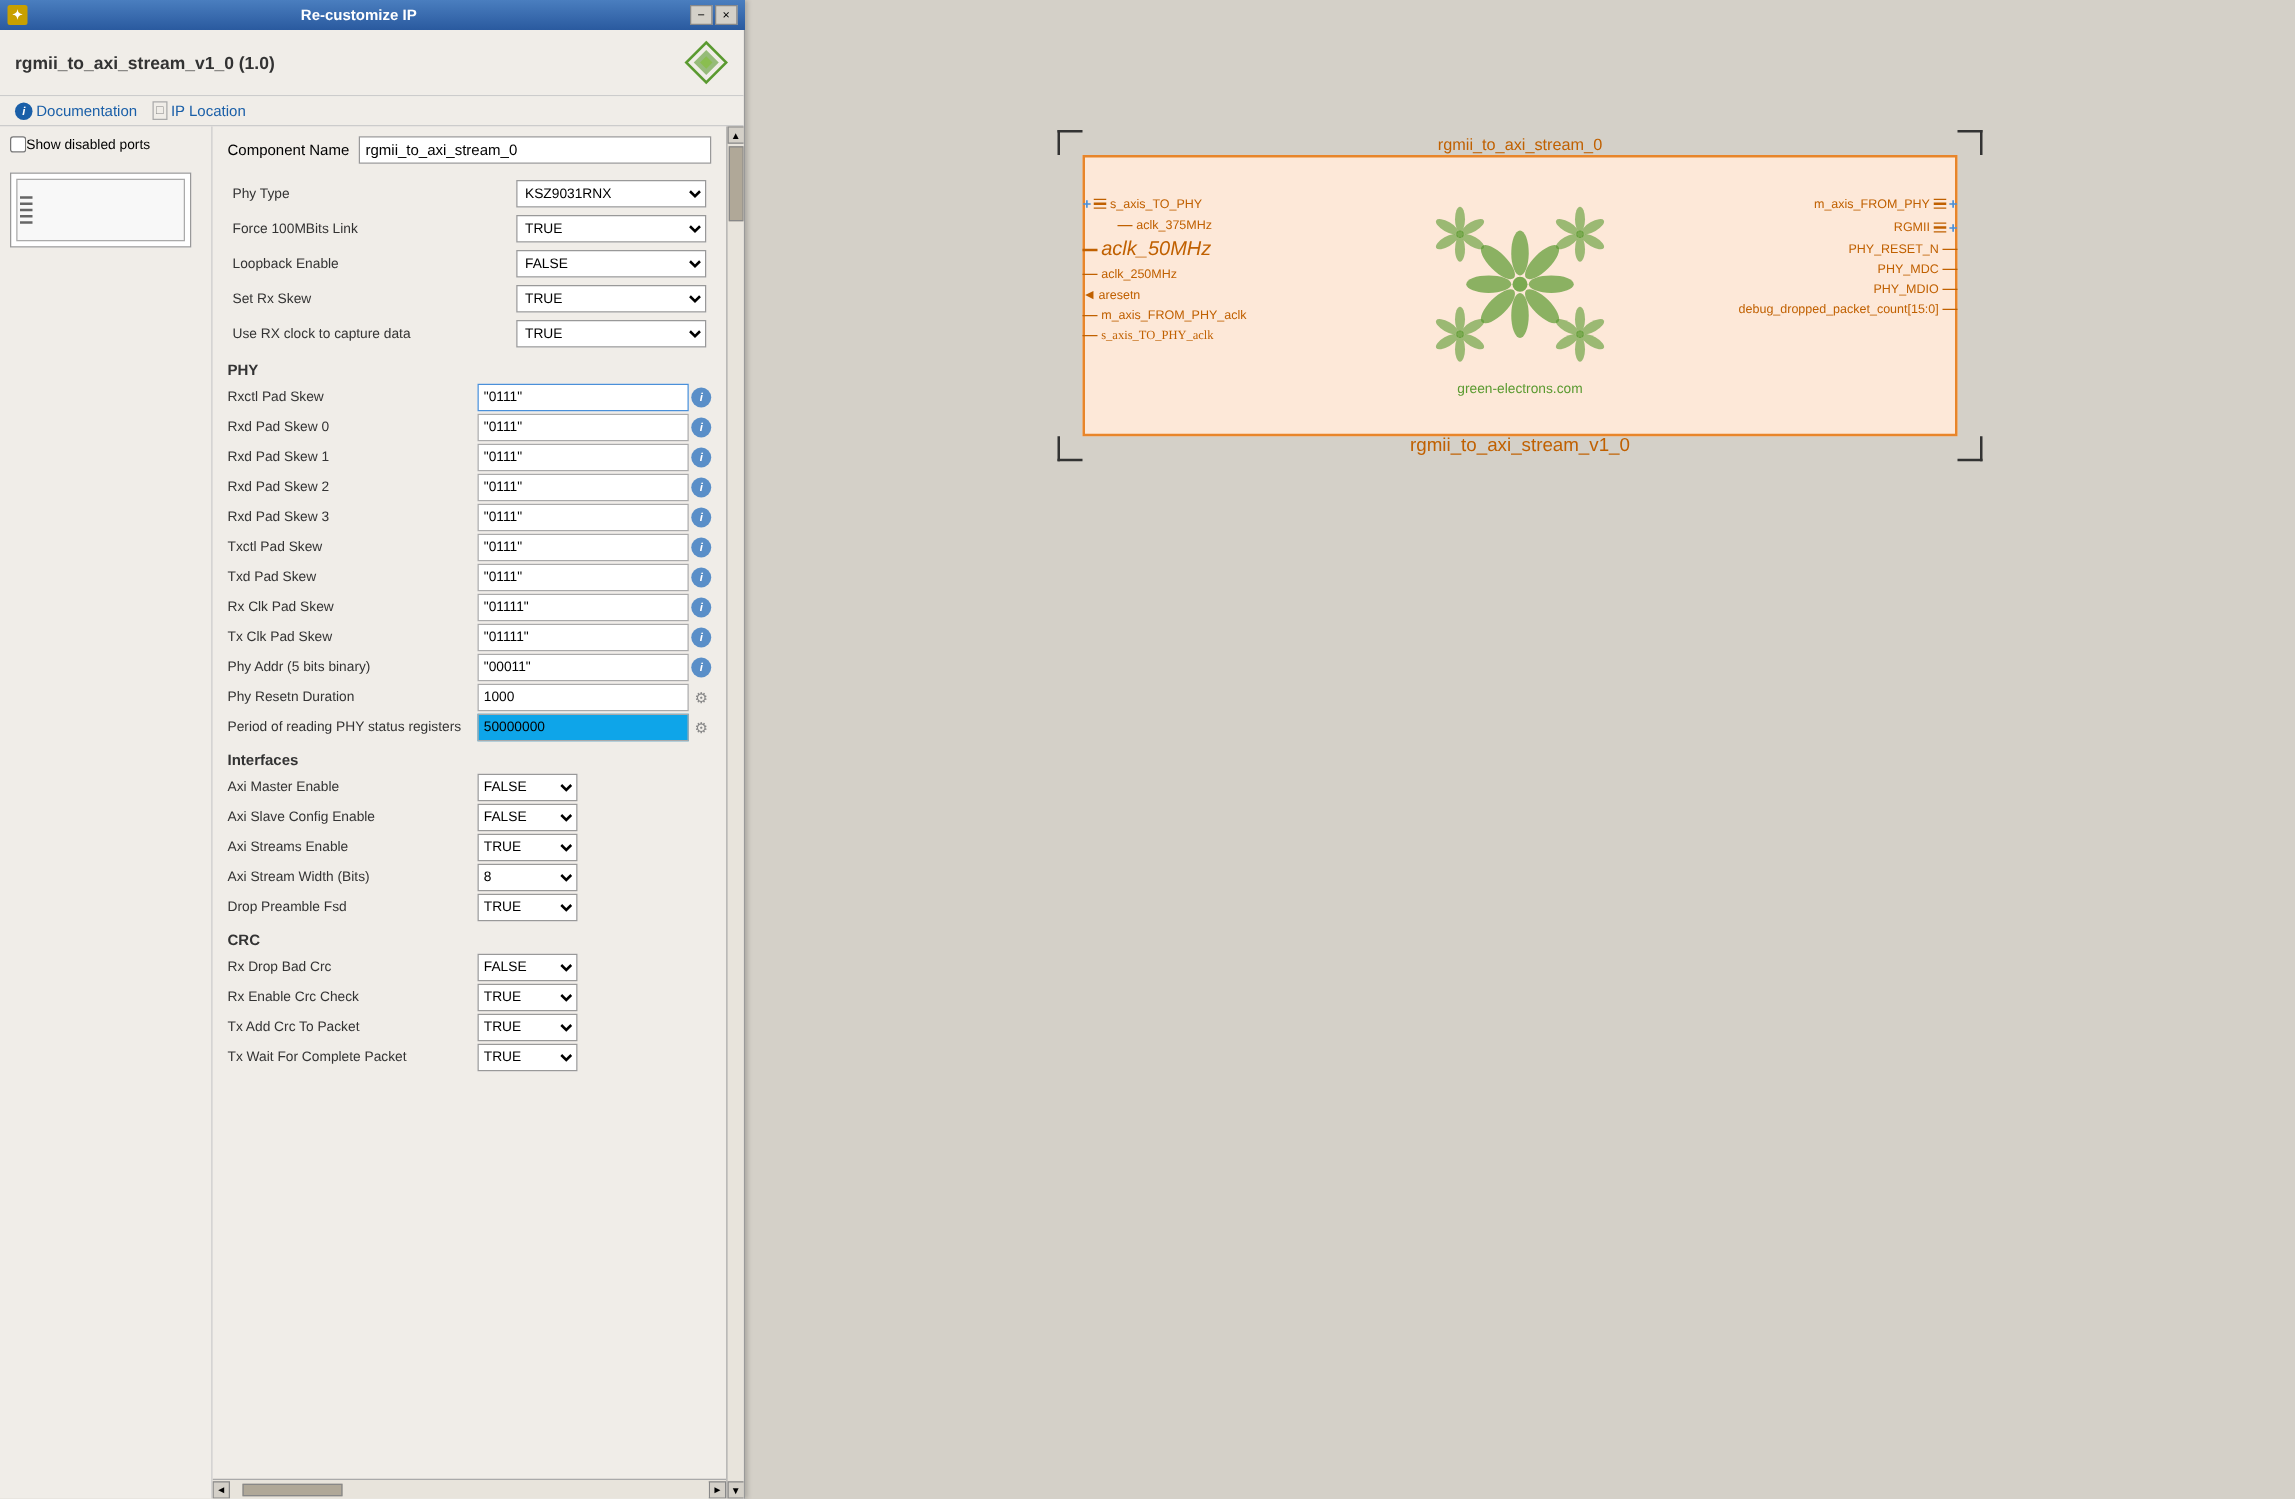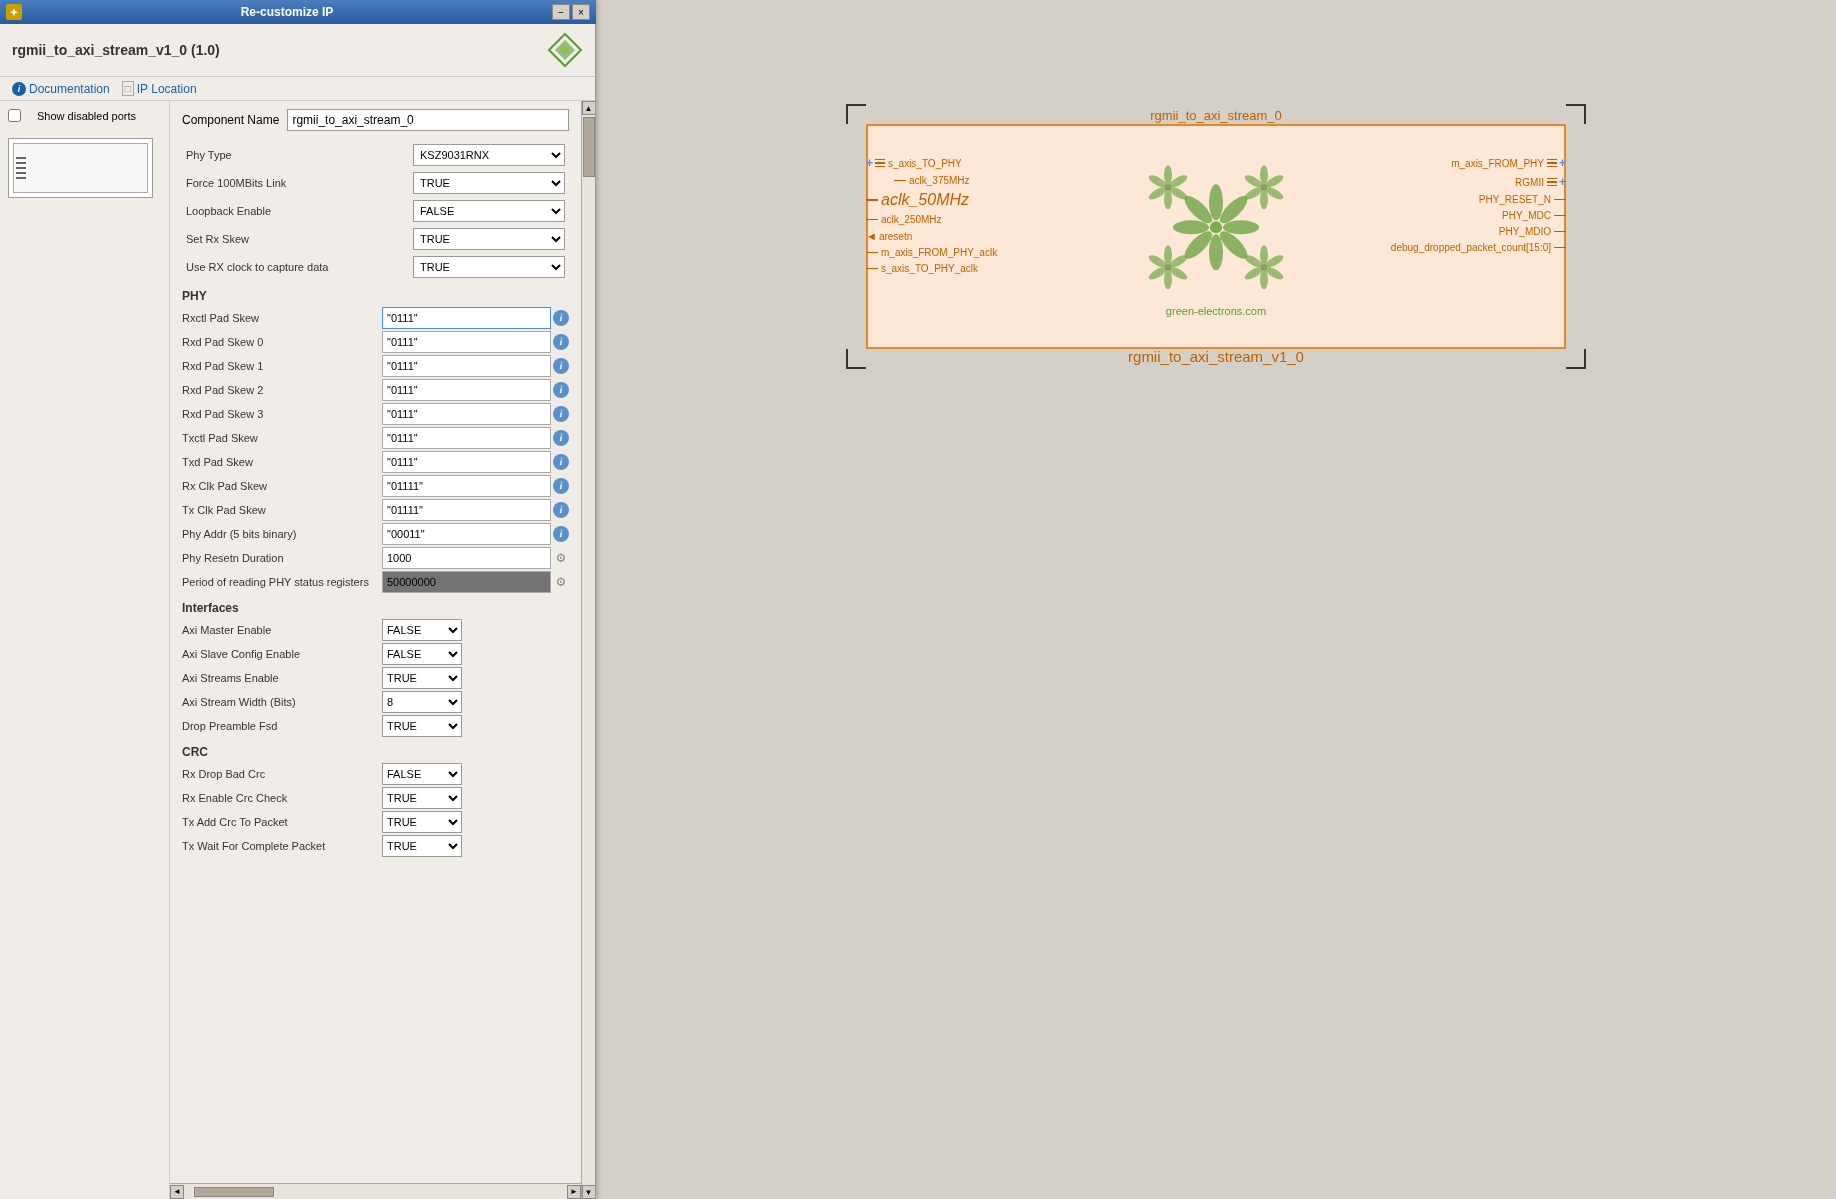--- a/index.html
+++ b/index.html
@@ -101,21 +101,21 @@
       flex: 1;
       overflow: hidden;
     }
 
     .left-sidebar {
       width: 170px;
       padding: 8px;
       border-right: 1px solid #ccc;
     }
     .show-disabled-checkbox {
-      display: flex; align-items: flex-end; gap: 16px; font-size: 11px;
+      display: flex; align-items: flex-end; gap: 0; font-size: 11px;
     }
 
     .sidebar-preview {
       margin-top: 16px;
       border: 1px solid #999;
       background: white;
       width: 145px;
       height: 60px;
       position: relative;
     }
@@ -515,21 +515,21 @@
               <div class="phy-field" style="margin-bottom: 2px;">
                 <span class="phy-field-label">Phy Resetn Duration</span>
                 <div class="phy-input-wrapper">
                   <input type="text" value="1000" style="border: 1px solid rgb(170, 170, 170); flex: 1 1 0%; height: 22px; padding: 2px 4px; font-size: 11px; background: white;">
                   <div class="gear-btn">⚙</div>
                 </div>
               </div>
               <div class="phy-field" style="margin-bottom: 2px;">
                 <span class="phy-field-label">Period of reading PHY status registers</span>
                 <div class="phy-input-wrapper">
-                  <input type="text" value="50000000" style="border: 1px solid rgb(170, 170, 170); flex: 1 1 0%; height: 22px; padding: 2px 4px; font-size: 11px; background: #737373;">
+                  <input type="text" value="50000000" style="border: 1px solid rgb(170, 170, 170); flex: 1 1 0%; height: 22px; padding: 2px 4px; font-size: 11px; background: #0ea5e9;">
                   <div class="gear-btn">⚙</div>
                 </div>
               </div>
             </div>
 
           <div class="section-header">Interfaces</div>
           <div id="interfaces-fields">
               <div class="phy-field" style="margin-bottom: 2px;">
                 <span class="phy-field-label">Axi Master Enable</span>
                 <select style="width: 80px; height: 22px; border: 1px solid rgb(153, 153, 153); background: white; font-size: 11px;"><option>FALSE</option></select>
@@ -637,21 +637,21 @@
         <div style="display:flex; align-items:center;">
           <span style="color:#c06000; font-size:11px; margin-right:2px;">◄</span>
           <span style="font-size:10px; color:#c06000;">aresetn</span>
         </div>
 
         <div style="display:flex; align-items:center;">
           <div style="width:12px; height:1.5px; background:#c06000; margin-right:3px;"></div>
           <span style="font-size:10px; color:#c06000;">m_axis_FROM_PHY_aclk</span>
         </div>
 
-        <div style="display:flex; align-items:center;">
+        <div style="display:flex; align-items:center;font-family:Liberation Serif, serif;">
           <div style="width:12px; height:1.5px; background:#c06000; margin-right:3px;"></div>
           <span style="font-size:10px; color:#c06000;">s_axis_TO_PHY_aclk</span>
         </div>
 
       </div>
 
       <div style="position:absolute; right:-2px; top:30px; display:flex; flex-direction:column; gap:5px; align-items:flex-end;">
 
         <div style="display:flex; align-items:center;">
           <span style="font-size:10px; color:#c06000;">m_axis_FROM_PHY</span>

